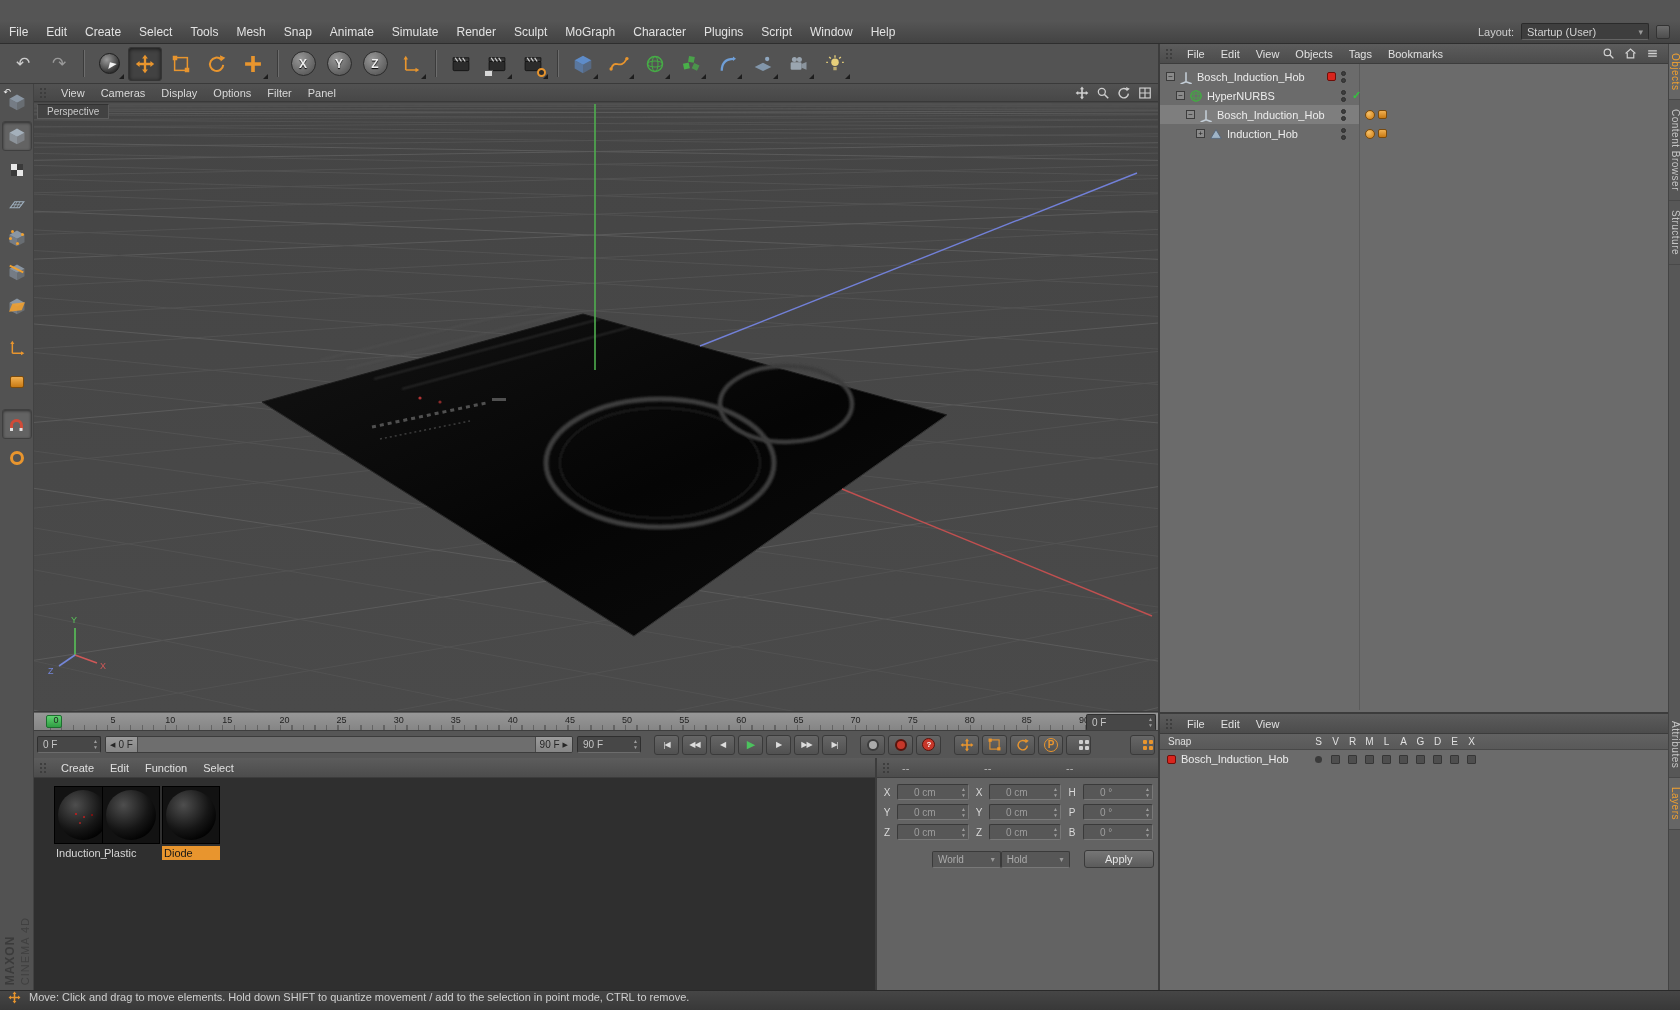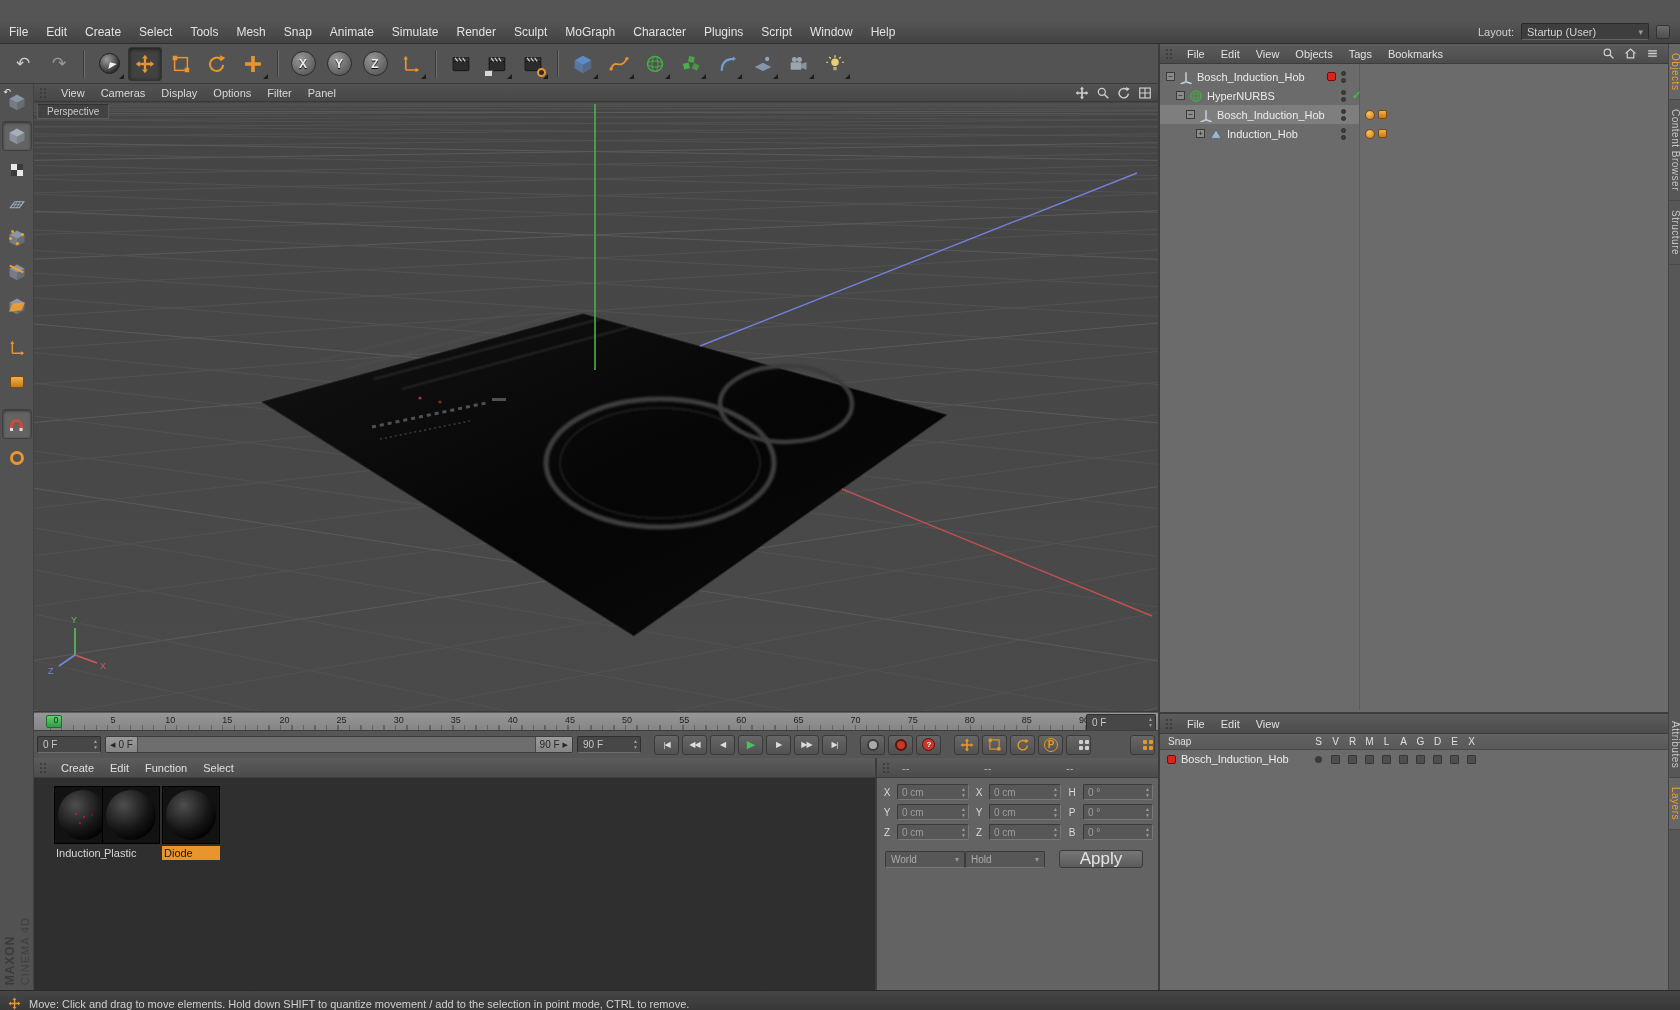--- a/index.html
+++ b/index.html
@@ -103,26 +103,26 @@
   .mat-thumb::before{content:"";position:absolute;left:3px;top:3px;width:50px;height:50px;border-radius:50%;background:radial-gradient(circle at 35% 30%,#4e4e4e 0%,#161616 52%,#000 80%);}
   .mat-thumb.induction::after{content:"";position:absolute;left:20px;top:26px;width:2px;height:2px;background:#a22;box-shadow:8px 3px #922,16px 1px #711,4px 9px #822;}
   .mat-label{margin-top:2px;height:14px;line-height:14px;font-size:11px;color:#d6d6d6;padding:0 2px;white-space:nowrap;overflow:hidden;}
   .mat-label.selected{background:#e8952e;color:#161616;}
 
   
   .coord-manager{position:absolute;left:875px;top:758px;width:283px;height:232px;background:#636363;border-left:2px solid #3c3c3c;}
   .chead{width:82px;text-align:left;padding-left:6px;color:#b8b8b8;}
   .coord-grid{display:grid;grid-template-columns:12px 72px 12px 72px 14px 70px;column-gap:4px;row-gap:4px;align-items:center;padding:6px 4px 0 4px;font-size:10px;}
   .clabel{color:#dadada;text-align:center;font-size:10px;}
-  .cfield{height:16px;background:#575757;border:1px solid #3a3a3a;border-bottom-color:#787878;border-right-color:#787878;border-radius:2px;display:flex;align-items:center;padding:0 2px 0 4px;color:#9d9d9d;}
+  .cfield{height:16px;background:#575757;border:1px solid #3a3a3a;border-bottom-color:#787878;border-right-color:#787878;border-radius:2px;display:flex;align-items:center;padding:0 2px 0 16px;color:#9d9d9d;}
   .cfield .nf-step{font-size:5px;}
-  .coord-bottom{display:flex;align-items:center;gap:0;padding:10px 4px 0 8px;}
+  .coord-bottom{display:flex;align-items:center;gap:0;padding:10px 4px 0 8px;margin-left:47px;}
   .cdd{width:80px;height:17px;background:#575757;border:1px solid #3a3a3a;border-bottom-color:#787878;border-radius:2px;color:#ababab;display:flex;align-items:center;padding:0 5px;font-size:10px;}
   .cdd .dda{margin-left:auto;color:#999;font-size:8px;}
-  .apply-btn{width:84px;height:18px;margin-left:14px;background:linear-gradient(#767676,#5b5b5b);border:1px solid #3a3a3a;border-radius:3px;color:#e4e4e4;font-size:17px;display:flex;align-items:center;justify-content:center;}
+  .apply-btn{width:84px;height:18px;margin-left:14px;background:linear-gradient(#767676,#5b5b5b);border:1px solid #3a3a3a;border-radius:3px;color:#e4e4e4;font-size:11px;display:flex;align-items:center;justify-content:center;}
 
   
   .obj-manager{position:absolute;left:1158px;top:44px;width:510px;height:668px;background:#6b6b6b;border-left:2px solid #3c3c3c;}
   .obj-tree{position:relative;height:646px;font-size:11px;color:#ececec;padding-top:3px;}
   .vdiv{position:absolute;left:199px;top:0;bottom:0;width:1px;background:#5b5b5b;}
   .otr{position:relative;height:19px;display:flex;align-items:center;}
   .otr.selected{background:linear-gradient(to right,#7e7e7e 0,#7e7e7e 199px,transparent 199px);}
   .exp{width:9px;height:9px;border:1px solid #3c3c3c;background:#8a8a8a;color:#1d1d1d;font-size:8px;line-height:7px;text-align:center;margin-right:4px;flex:0 0 auto;}
   .oicon{width:14px;height:14px;margin-right:4px;flex:0 0 auto;}
   .chip{position:absolute;left:167px;width:9px;height:9px;border-radius:2px;background:#d9251d;border:1px solid #6e0f0a;}
@@ -145,21 +145,21 @@
   .lcols{position:absolute;left:150px;display:flex;}
   .lcol{width:17px;text-align:center;}
   .lrow{position:relative;display:flex;align-items:center;height:18px;padding-left:7px;font-size:11px;color:#ececec;}
   .lchip{width:9px;height:9px;border-radius:2px;background:#d9251d;border:1px solid #6e0f0a;margin-right:5px;flex:0 0 auto;}
   .licons{position:absolute;left:150px;display:flex;}
   .lic{width:17px;display:flex;align-items:center;justify-content:center;}
   .lic .c{width:7px;height:7px;border-radius:50%;background:#3a3a3a;}
   .lic .q{width:9px;height:9px;background:#4e4e4e;border:1px solid #363636;border-radius:1px;}
 
   
-  .statusbar{position:absolute;left:0;top:990px;width:1680px;height:20px;display:flex;align-items:flex-end;gap:8px;padding-left:8px;background:linear-gradient(#464646,#383838);border-top:1px solid #2a2a2a;color:#cfcfcf;font-size:11px;}
+  .statusbar{position:absolute;left:0;top:990px;width:1680px;height:20px;display:flex;align-items:flex-start;gap:8px;padding-left:8px;background:linear-gradient(#464646,#383838);border-top:1px solid #2a2a2a;color:#cfcfcf;font-size:11px;}
 </style>
 </head>
 <body>
 
 <svg width="0" height="0" style="position:absolute" aria-hidden="true">
   <defs>
     <symbol id="ic-move" viewBox="0 0 24 24">
         <path d="M12 1 L15.5 5.5 H13.4 V10.6 H18.5 V8.5 L23 12 L18.5 15.5 V13.4 H13.4 V18.5 H15.5 L12 23 L8.5 18.5 H10.6 V13.4 H5.5 V15.5 L1 12 L5.5 8.5 V10.6 H10.6 V5.5 H8.5 Z" fill="currentColor"></path>
       </symbol>
     <symbol id="ic-scale" viewBox="0 0 24 24">

